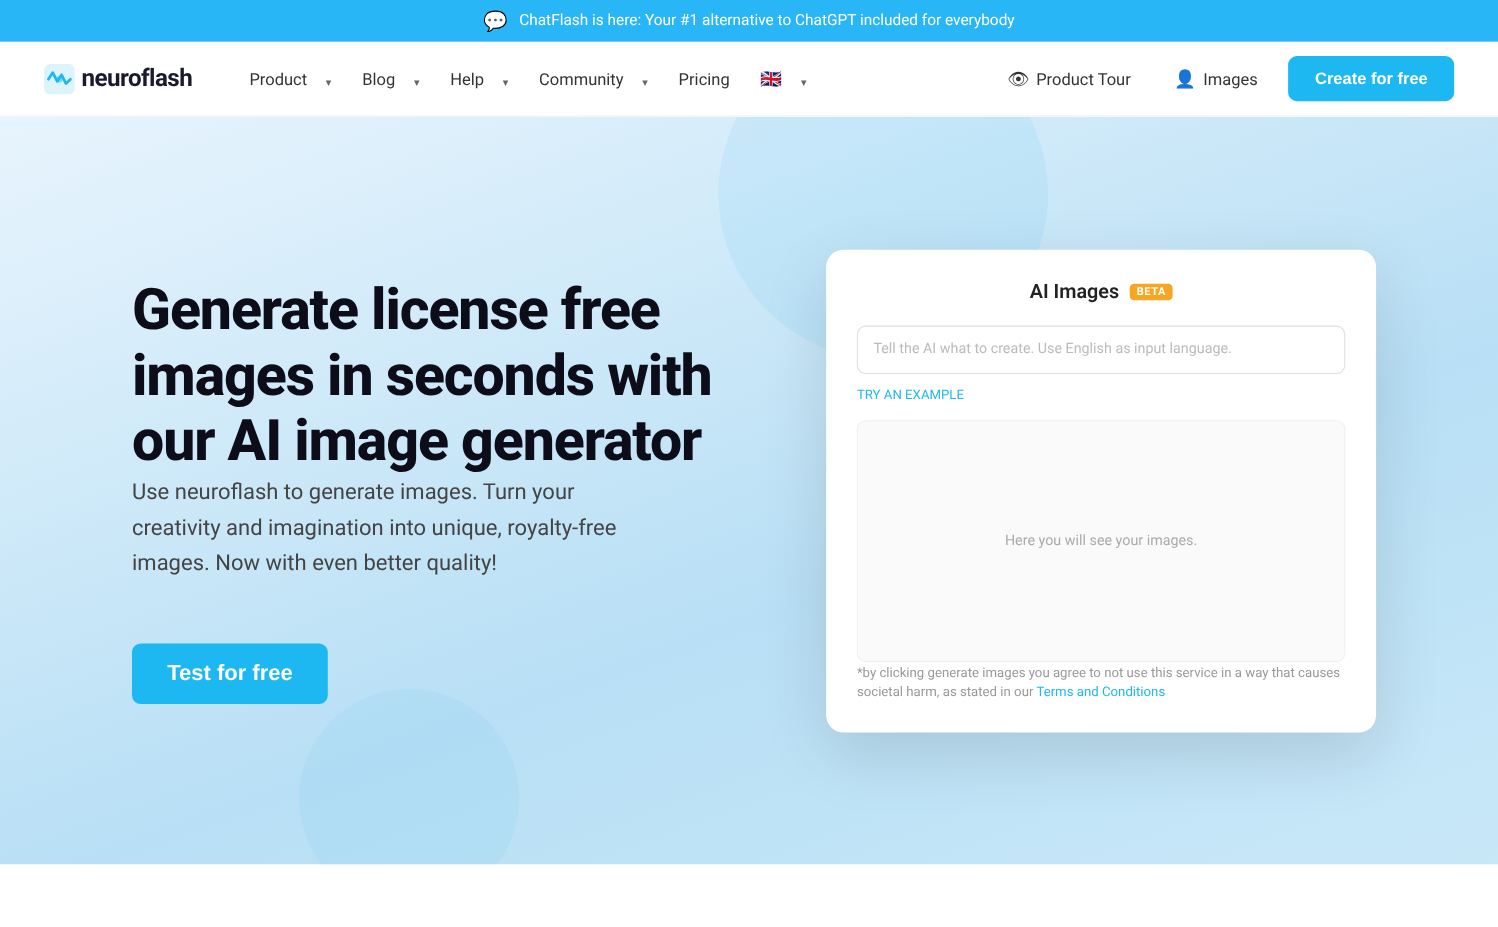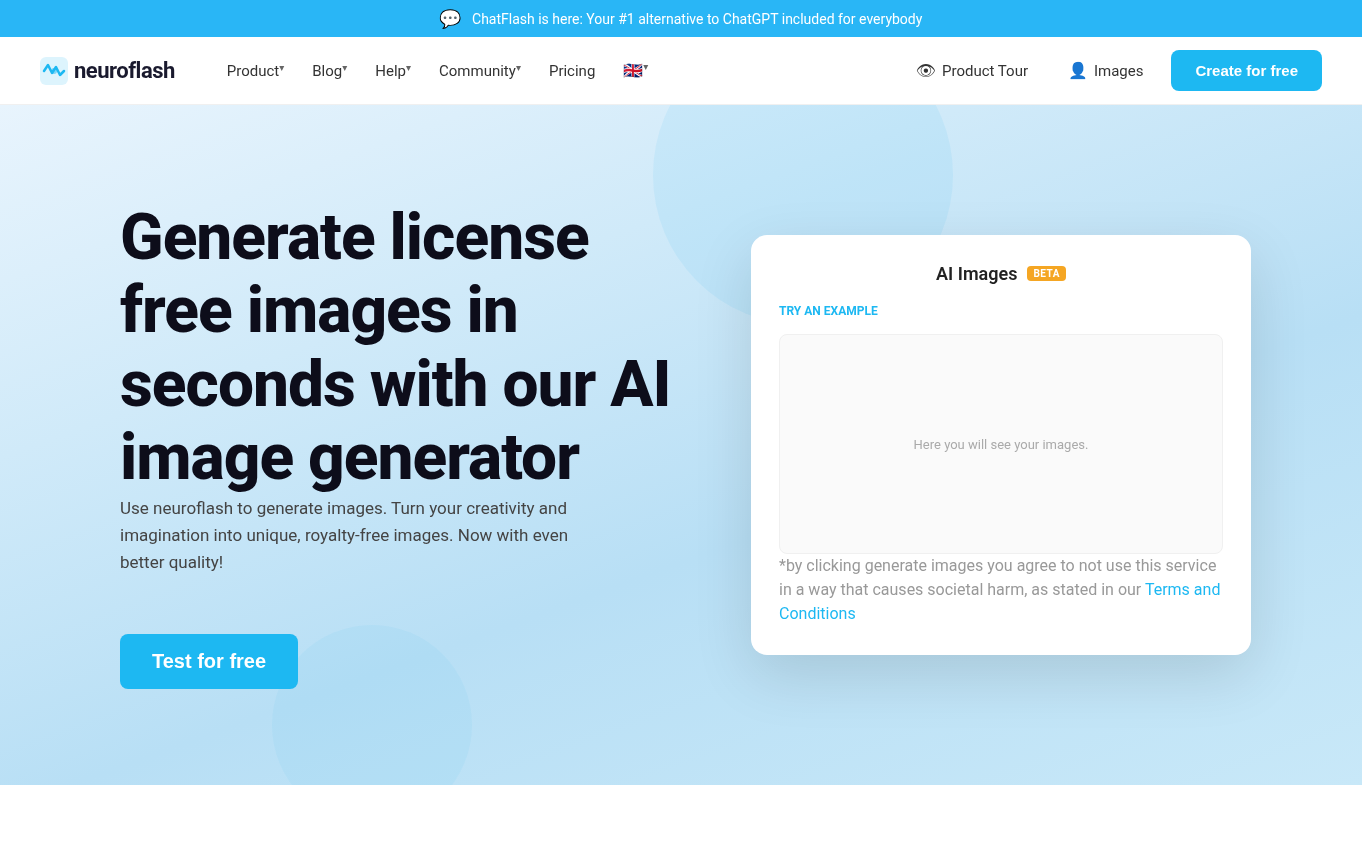--- a/index.html
+++ b/index.html
@@ -54,22 +54,22 @@
     .logo-text span.flash { color: #1a1a2e; }
 
     .nav-links {
       display: flex;
       align-items: center;
       gap: 4px;
       flex: 1;
     }
     .nav-item {
       display: flex;
-      align-items: flex-start;
-      gap: 0;
+      align-items: flex-end;
+      gap: 17px;
       padding: 8px 12px;
       font-size: 15px;
       color: #333;
       cursor: pointer;
       border-radius: 6px;
       transition: background 0.2s;
       white-space: nowrap;
     }
     .nav-chevron { font-size: 10px; color: #666; }
 
@@ -120,29 +120,29 @@
       overflow: hidden;
     }
 
     .hero-left {
       flex: 1;
       max-width: 560px;
       z-index: 2;
     }
 
     .hero-title {
-      font-size: 64px;
+      font-size: 52px;
       font-weight: 800;
       color: #0d0d1a;
       line-height: 1.15;
       letter-spacing: -1px;
     }
 
     .hero-subtitle {
-      font-size: 17px;
+      font-size: 20px;
       color: #444;
       line-height: 1.6;
       margin-bottom: 36px;
       max-width: 480px;
     }
 
     .test-btn {
       background: #1db8f2;
       color: #fff;
       border: none;
@@ -215,21 +215,20 @@
       display: flex;
       justify-content: space-between;
       align-items: center;
       margin-bottom: 16px;
     }
 
     .try-example {
       font-size: 12px;
       color: #1db8f2;
       cursor: pointer;
-      font-weight: bold;
     }
 
     .generate-btn-small {
       background: #e0e0e0;
       color: #888;
       border: none;
       border-radius: 6px;
       padding: 8px 16px;
       font-size: 12px;
       font-weight: 600;
@@ -246,21 +245,21 @@
       justify-content: center;
       background: #fafafa;
     }
 
     .preview-placeholder {
       font-size: 13px;
       color: #aaa;
     }
 
     .disclaimer {
-      font-size: 16px;
+      font-size: 12px;
       color: #999;
       line-height: 1.5;
     }
 
     .disclaimer a {
       color: #1db8f2;
       text-decoration: none;
     }
 
     
@@ -357,20 +356,23 @@
     <button class="test-btn">Test for free</button>
   </div>
 
   <div class="hero-right">
     <div class="app-preview">
       <div class="app-preview-header">
         <span class="app-title">AI Images</span>
         <span class="beta-badge">BETA</span>
       </div>
 
+      <div class="prompt-area">
+        <span style="color:#bbb; font-size:13px;">Tell the AI what to create. Use English as input language.</span>
+      </div>
 
       <div class="prompt-actions">
         <span class="try-example">TRY AN EXAMPLE</span>
       </div>
 
       <div class="preview-area">
         <span class="preview-placeholder">Here you will see your images.</span>
       </div>
 
       <p class="disclaimer">

